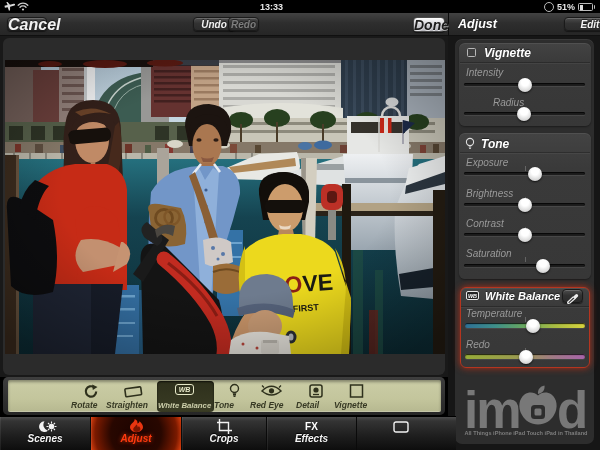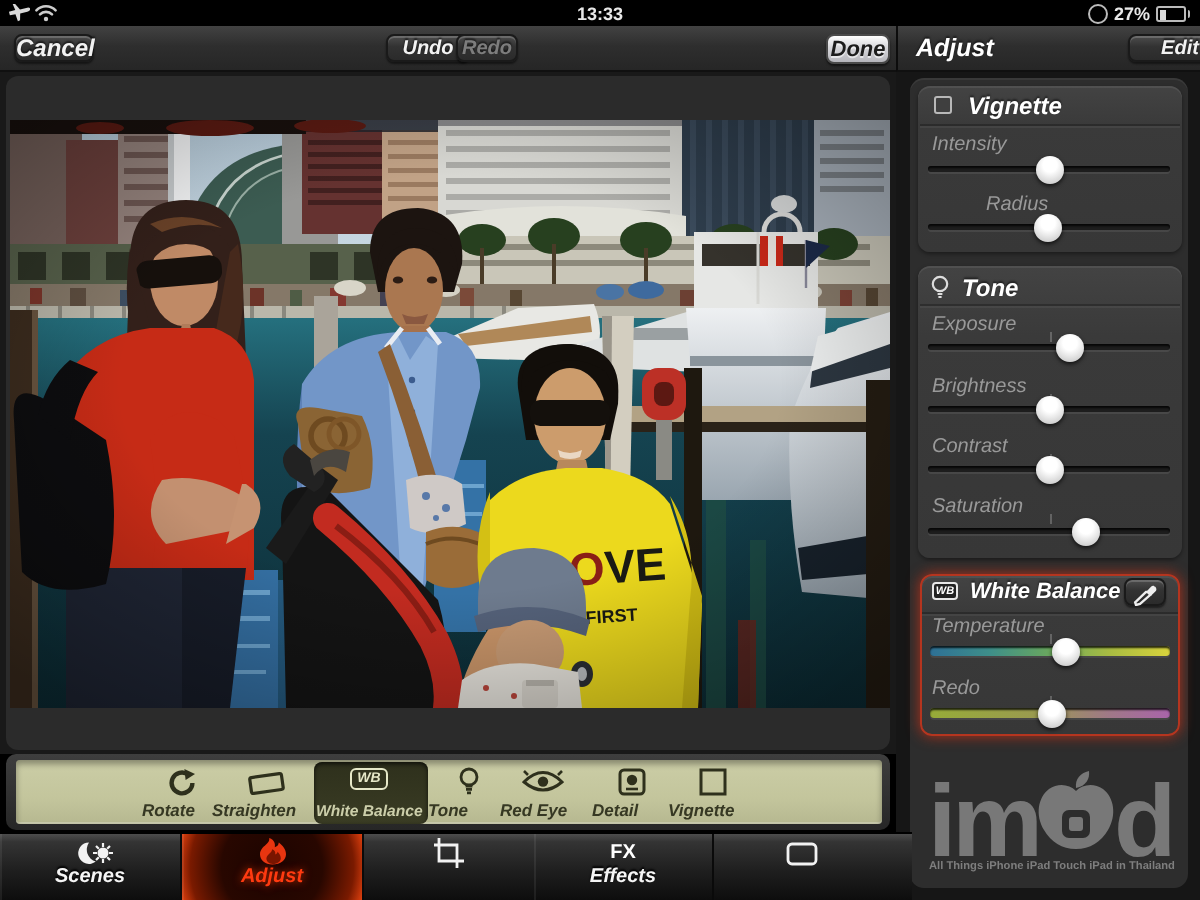--- a/index.html
+++ b/index.html
@@ -21,33 +21,33 @@
 <svg class="abs" style="left:4px;top:2px" width="11" height="9" viewBox="0 0 11 9">
       <path d="M0.5 4.5 L3.5 3.2 L1.8 0.4 L3 0.2 L5.8 2.6 L9.3 1.2 Q10.8 0.8 10.9 1.8 Q10.9 2.6 9.6 3.2 L6.2 4.6 L6.6 8 L5.6 8.6 L3.9 5.3 L1.2 6.2 Z" fill="#d8d8d8" transform="rotate(8 5 4)"></path>
     </svg>
 <svg class="abs" style="left:17px;top:2px" width="12" height="9" viewBox="0 0 12 9">
       <g fill="none" stroke="#ccc" stroke-width="1.3" stroke-linecap="round">
         <path d="M1.2 3.2 A6.6 6.6 0 0 1 10.8 3.2"></path>
         <path d="M3 5.2 A4.2 4.2 0 0 1 9 5.2"></path>
       </g>
       <circle cx="6" cy="7.5" r="1.1" fill="#ccc"></circle>
     </svg>
-<div class="abs" style="left:260px;top:1.5px;width:80px;text-align:center;color:#e8e8e8;font-size:9px;font-weight:bold">13:33</div>
+<div class="abs" style="left:260px;top:1.5px;width:80px;text-align:left;color:#e8e8e8;font-size:9px;font-weight:bold">13:33</div>
 <div class="abs" style="left:544px;top:2px;width:10px;height:10px;border-radius:50%;border:1.2px solid #bbb"></div>
-<div class="abs" style="left:557px;top:1.5px;color:#e8e8e8;font-size:9px;font-weight:bold">27%</div>
+<div class="abs" style="left:557px;top:1.5px;color:#e8e8e8;font-size:9px;font-weight:bold">51%</div>
 <div class="abs" style="left:578px;top:3px;width:15px;height:8px;border:1px solid #bbb;border-radius:1.5px"></div>
 <div class="abs" style="left:579.5px;top:4.5px;width:3px;height:5px;background:#ddd"></div>
 <div class="abs" style="left:593.5px;top:5px;width:1.5px;height:4px;background:#bbb;border-radius:0 1px 1px 0"></div>
 
 <div class="abs" style="left:0;top:13px;width:448px;height:23px;background:linear-gradient(#424242,#2e2e2e 45%,#262626);border-bottom:1px solid #101010"></div>
 <div class="abs" style="left:448px;top:13px;width:152px;height:23px;background:linear-gradient(#424242,#2e2e2e 45%,#262626);border-bottom:1px solid #101010;border-left:1px solid #0c0c0c"></div>
-<div class="btn" style="left:7px;top:17px;width:40px;height:14px;font-size:12px;line-height:13px">Cancel</div>
+<div class="btn" style="left:7px;top:17px;width:40px;height:14px;font-size:16px;line-height:13px">Cancel</div>
 <div class="btn" style="left:193px;top:17px;width:42px;height:14px;font-size:10px;line-height:13px">Undo</div>
 <div class="btn" style="left:228px;top:17px;width:31px;height:14px;font-size:10px;line-height:13px;color:#7d7d7d">Redo</div>
-<div class="btn" style="left:413px;top:17px;width:32px;height:15px;font-size:11px;line-height:14px;background:linear-gradient(#fefefe,#d6d6da 45%,#b5b5bb);color:#1c1c1c;text-shadow:0 1px 0 rgba(255,255,255,.6);border-color:#4a4a4a">Done</div>
+<div class="btn" style="left:413px;top:17px;width:32px;height:15px;font-size:14px;line-height:14px;background:linear-gradient(#fefefe,#d6d6da 45%,#b5b5bb);color:#1c1c1c;text-shadow:0 1px 0 rgba(255,255,255,.6);border-color:#4a4a4a">Done</div>
 <div class="ttl" style="left:458px;top:17px;font-size:12.5px">Adjust</div>
 <div class="btn" style="left:564px;top:17px;width:52px;height:14px;font-size:10px;line-height:13px">Edit</div>
 
 <div class="abs" style="left:0;top:36px;width:448px;height:341px;background:#191919"></div>
 <div class="abs" style="left:3px;top:38px;width:442px;height:337px;background:#2b2b2b;border-radius:6px"></div>
 <div class="abs" id="photo" style="left:5px;top:60px;width:440px;height:294px;background:#23565e">
 <svg width="440" height="294" viewBox="0 0 440 294">
 <defs>
 <linearGradient id="wat" x1="0" y1="0" x2="0" y2="1">
             <stop offset="0" stop-color="#25707e"></stop>
@@ -389,20 +389,23 @@
 <div class="olbl" style="left:296px;top:400px;width:40px">Detail</div>
 <div class="olbl" style="left:334px;top:400px;width:46px">Vignette</div>
 
 <div class="abs" id="tabbar" style="left:0;top:416px;width:456px;height:34px;background:linear-gradient(#4c4c4c,#343434 12%,#1f1f1f 55%,#0d0d0d);border-top:1px solid #000;z-index:5">
   <div class="tab" style="left:0;width:91px">
         <div class="tlbl">Scenes</div>
       </div>
   <div class="tab" style="left:91px;width:91px;background:radial-gradient(ellipse 54% 150% at 50% 50%,#1c0400 0%,#280700 52%,#7a1a00 84%,#e84410 100%)">
         <div class="tlbl" style="color:#ff3a10;text-shadow:0 0 4px rgba(255,60,0,.8)">Adjust</div>
       </div>
+  <div class="tab" style="left:182px;width:85px">
+        <div class="tlbl">Crops</div>
+      </div>
   <div class="tab" style="left:267px;width:90px">
         <div class="tlbl">Effects</div>
         <div class="abs" style="width:100%;text-align:center;top:4px;font-weight:bold;font-size:10px;color:#fff">FX</div>
       </div>
   <svg class="abs" style="left:36px;top:3px" width="22" height="13" viewBox="0 0 22 13">
         <path d="M8.5 1.2a5.4 5.4 0 1 0 3.4 9.6A6.3 6.3 0 0 1 8.5 1.2z" fill="#f2f2f2"></path>
         <g stroke="#f2f2f2" stroke-width="1.1">
           <circle cx="15.5" cy="6.5" r="2.2" fill="#f2f2f2"></circle>
           <path d="M15.5 1.5v2M15.5 9.5v2M10.5 6.5h2M18.5 6.5h2M12 3l1.4 1.4M19 10l-1.4-1.4M12 10l1.4-1.4M19 3l-1.4 1.4"></path>
         </g>

